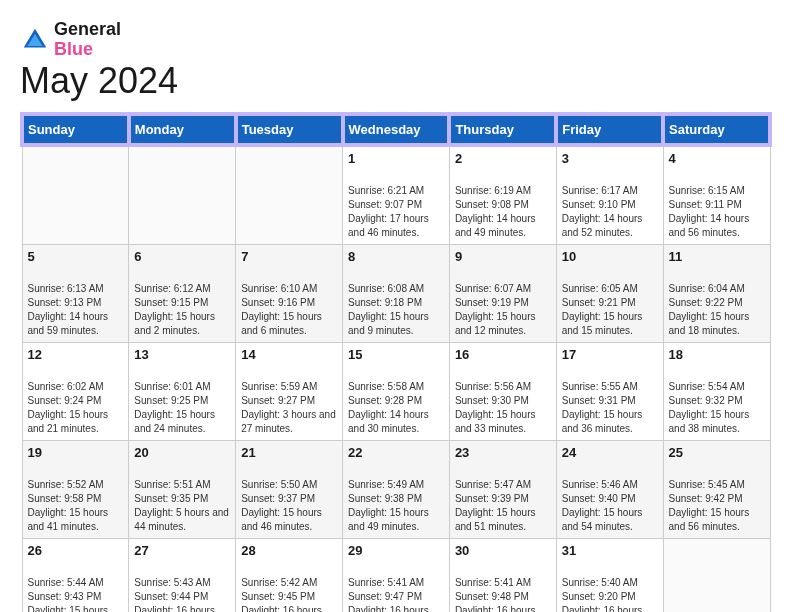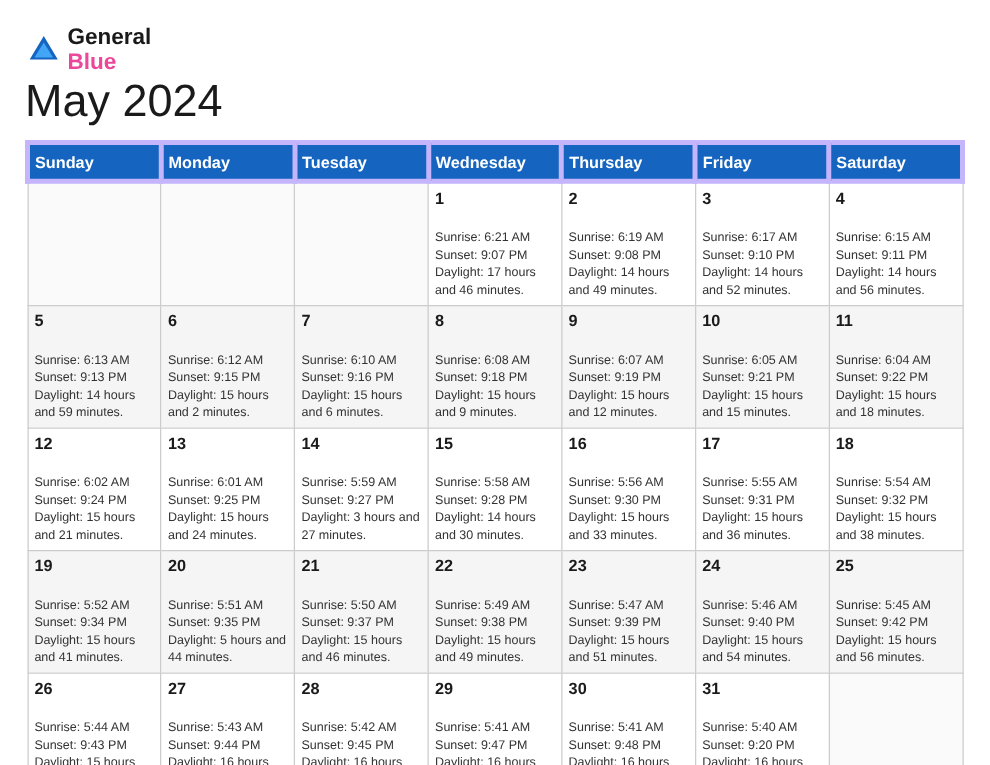--- a/index.html
+++ b/index.html
@@ -276,21 +276,21 @@
           <span>Sunset: 9:32 PM</span><br>
           <span>Daylight: 15 hours and 38 minutes.</span>
         </div>
       </td>
       </tr>
       <tr>
         <td>
         <span class="day-num">19</span>
         <div class="day-info">
           <span>Sunrise: 5:52 AM</span><br>
-          <span>Sunset: 9:34 PM</span><br>
+          <span>Sunset: 9:58 PM</span><br>
           <span>Daylight: 15 hours and 41 minutes.</span>
         </div>
       </td>
         <td>
         <span class="day-num">20</span>
         <div class="day-info">
           <span>Sunrise: 5:51 AM</span><br>
           <span>Sunset: 9:35 PM</span><br>
           <span>Daylight: 5 hours and 44 minutes.</span>
         </div>

